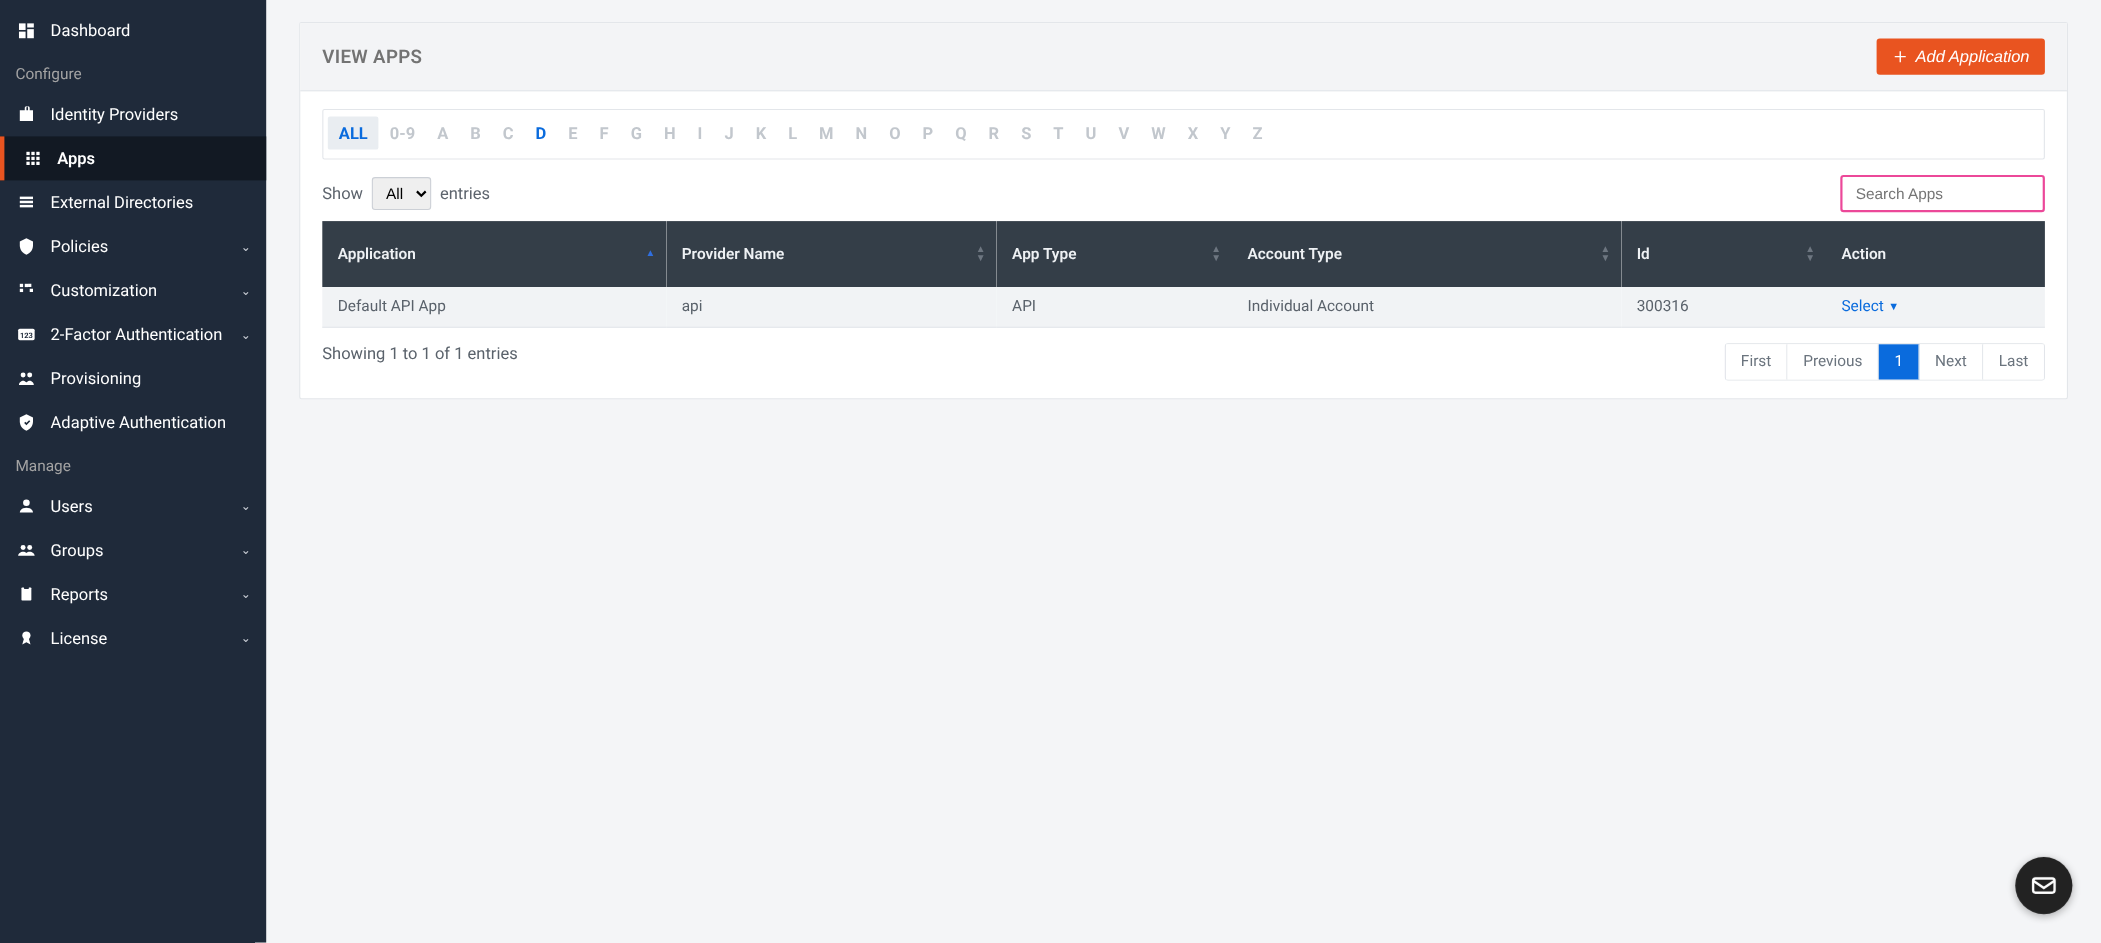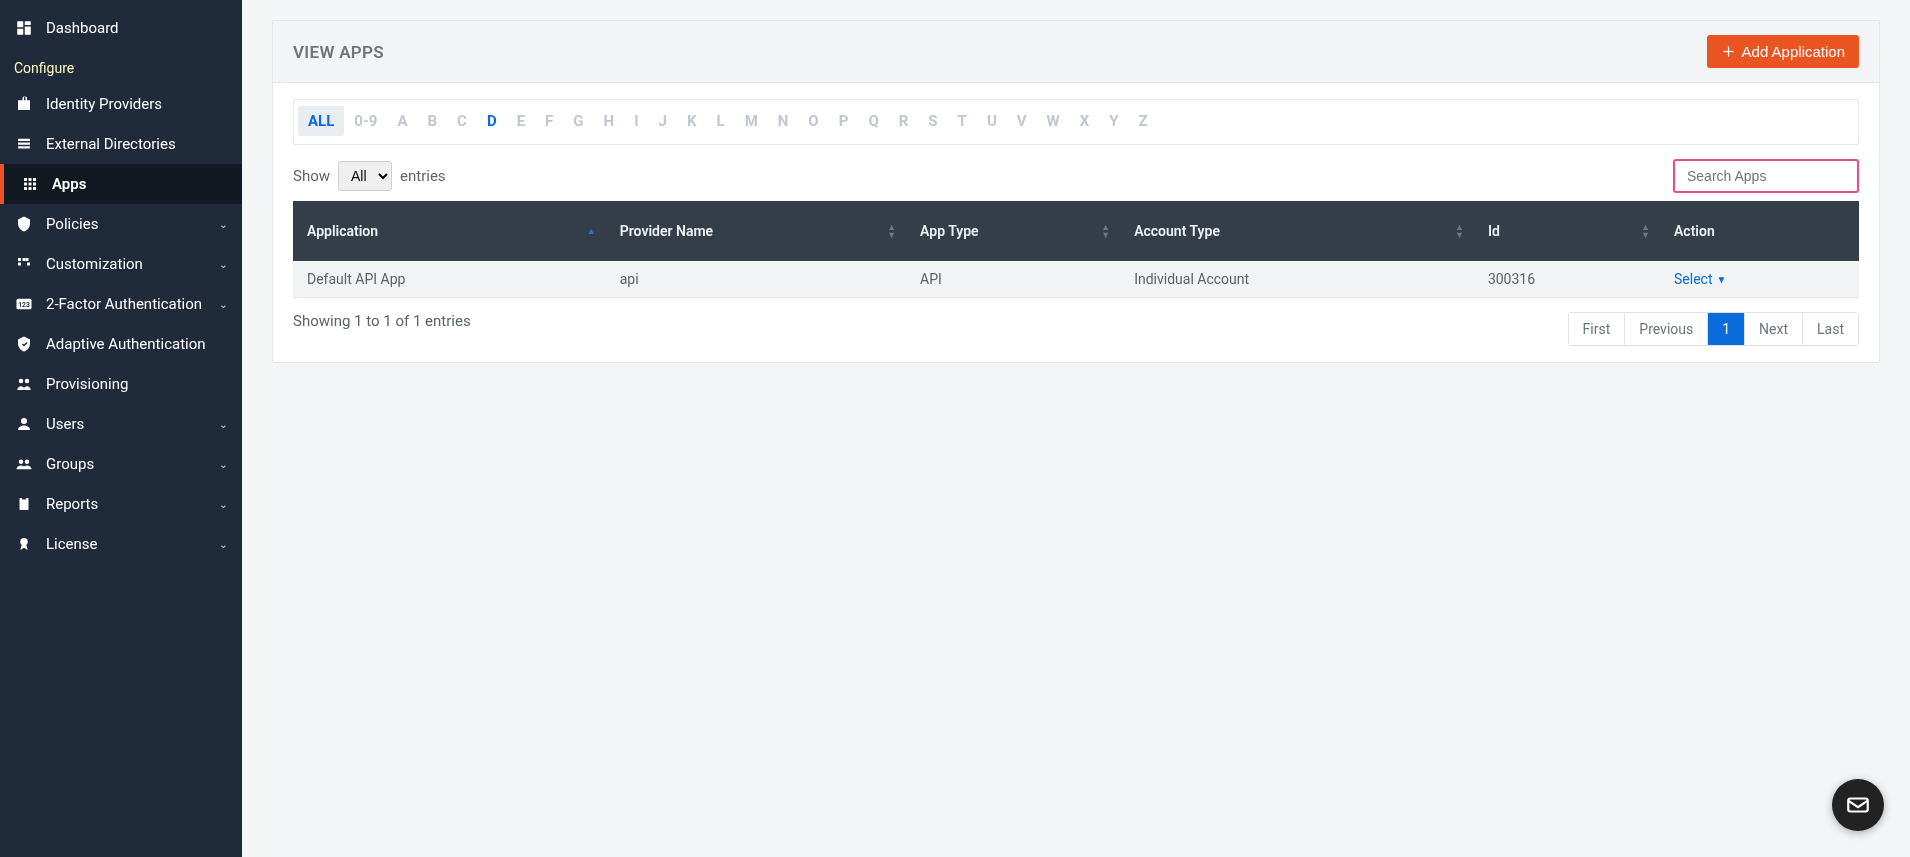--- a/index.html
+++ b/index.html
@@ -47,21 +47,21 @@
   flex-shrink: 0;
 }
 .sidebar-item .chev {
   position: absolute;
   right: 14px;
   font-size: 11px;
   color: #c7ccd3;
 }
 .sidebar-section {
   padding: 12px 14px 8px;
-  color: #fef9c3;
+  color: #a3a3a3;
   font-size: 14px;
 }
 
 .main {
   flex: 1;
   padding: 20px 30px;
   overflow: auto;
 }
 .panel {
   background: #fff;
@@ -86,20 +86,21 @@
   background: #e95420;
   color: #fff;
   border: none;
   padding: 8px 14px;
   border-radius: 3px;
   font-size: 15px;
   display: inline-flex;
   align-items: center;
   gap: 6px;
   cursor: pointer;
+  font-style: italic;
 }
 .panel-body { padding: 16px 20px; }
 .alpha-filter {
   display: flex;
   padding: 6px 4px 8px;
   border: 1px solid #e3e6ea;
   border-radius: 2px;
   margin-bottom: 14px;
 }
 .alpha-item {
@@ -199,49 +200,49 @@
     </div>
     <div class="sidebar-section">Configure</div>
     <div class="sidebar-item">
       <span class="icon">
           <svg width="18" height="18" viewBox="0 0 24 24" fill="#fff">
             <path d="M20 7h-4V4a2 2 0 0 0-4 0v3H4v13h16zM10 4a2 2 0 0 1 4 0v3h-4z"></path>
           </svg>
         </span>
       <span>Identity Providers</span>
     </div>
-    <div class="sidebar-item">
-      <span class="icon">
-          <svg width="18" height="18" viewBox="0 0 24 24" fill="#fff">
-            <rect x="4" y="5" width="16" height="3"></rect>
-            <rect x="4" y="10" width="16" height="3"></rect>
-            <rect x="4" y="15" width="16" height="3"></rect>
-          </svg>
-        </span>
-      <span>External Directories</span>
-    </div>
     <div class="sidebar-item active">
       <span class="icon">
           <svg width="18" height="18" viewBox="0 0 24 24" fill="#fff">
             <rect x="4" y="4" width="4" height="4"></rect>
             <rect x="10" y="4" width="4" height="4"></rect>
             <rect x="16" y="4" width="4" height="4"></rect>
             <rect x="4" y="10" width="4" height="4"></rect>
             <rect x="10" y="10" width="4" height="4"></rect>
             <rect x="16" y="10" width="4" height="4"></rect>
             <rect x="4" y="16" width="4" height="4"></rect>
             <rect x="10" y="16" width="4" height="4"></rect>
             <rect x="16" y="16" width="4" height="4"></rect>
           </svg>
         </span>
       <span>Apps</span>
     </div>
     <div class="sidebar-item">
       <span class="icon">
           <svg width="18" height="18" viewBox="0 0 24 24" fill="#fff">
+            <rect x="4" y="5" width="16" height="3"></rect>
+            <rect x="4" y="10" width="16" height="3"></rect>
+            <rect x="4" y="15" width="16" height="3"></rect>
+          </svg>
+        </span>
+      <span>External Directories</span>
+    </div>
+    <div class="sidebar-item">
+      <span class="icon">
+          <svg width="18" height="18" viewBox="0 0 24 24" fill="#fff">
             <path d="M12 2l8 4v5c0 5-3.4 9.7-8 11-4.6-1.3-8-6-8-11V6z"></path>
           </svg>
         </span>
       <span>Policies</span>
       <span class="chev">⌄</span>
     </div>
     <div class="sidebar-item">
       <span class="icon">
           <svg width="18" height="18" viewBox="0 0 24 24" fill="#fff">
             <rect x="4" y="4" width="4" height="4"></rect>
@@ -259,36 +260,37 @@
             <rect x="2" y="2" width="20" height="14" rx="2" fill="#fff"></rect>
             <text x="12" y="13" text-anchor="middle" font-size="9" fill="#1f2a3a" font-weight="700">123</text>
           </svg>
         </span>
       <span>2-Factor Authentication</span>
       <span class="chev">⌄</span>
     </div>
     <div class="sidebar-item">
       <span class="icon">
           <svg width="18" height="18" viewBox="0 0 24 24" fill="#fff">
-            <path d="M12 2l8 4v5c0 5-3.4 9.7-8 11-4.6-1.3-8-6-8-11V6z"></path>
-            <path d="M10 12l2 2 4-4" stroke="#1f2a3a" stroke-width="2" fill="none"></path>
-          </svg>
-        </span>
-      <span>Adaptive Authentication</span>
-    </div>
-    <div class="sidebar-item">
-      <span class="icon">
-          <svg width="18" height="18" viewBox="0 0 24 24" fill="#fff">
             <circle cx="8" cy="8" r="3"></circle>
             <circle cx="16" cy="8" r="3"></circle>
             <path d="M3 20c0-3 3-5 5-5s5 2 5 5m-2 0c0-3 3-5 5-5s5 2 5 5"></path>
           </svg>
         </span>
       <span>Provisioning</span>
     </div>
+    <div class="sidebar-item">
+      <span class="icon">
+          <svg width="18" height="18" viewBox="0 0 24 24" fill="#fff">
+            <path d="M12 2l8 4v5c0 5-3.4 9.7-8 11-4.6-1.3-8-6-8-11V6z"></path>
+            <path d="M10 12l2 2 4-4" stroke="#1f2a3a" stroke-width="2" fill="none"></path>
+          </svg>
+        </span>
+      <span>Adaptive Authentication</span>
+    </div>
+    <div class="sidebar-section">Manage</div>
     <div class="sidebar-item">
       <span class="icon">
           <svg width="18" height="18" viewBox="0 0 24 24" fill="#fff">
             <circle cx="12" cy="8" r="4"></circle>
             <path d="M4 20c0-4 4-6 8-6s8 2 8 6"></path>
           </svg>
         </span>
       <span>Users</span>
       <span class="chev">⌄</span>
     </div>

